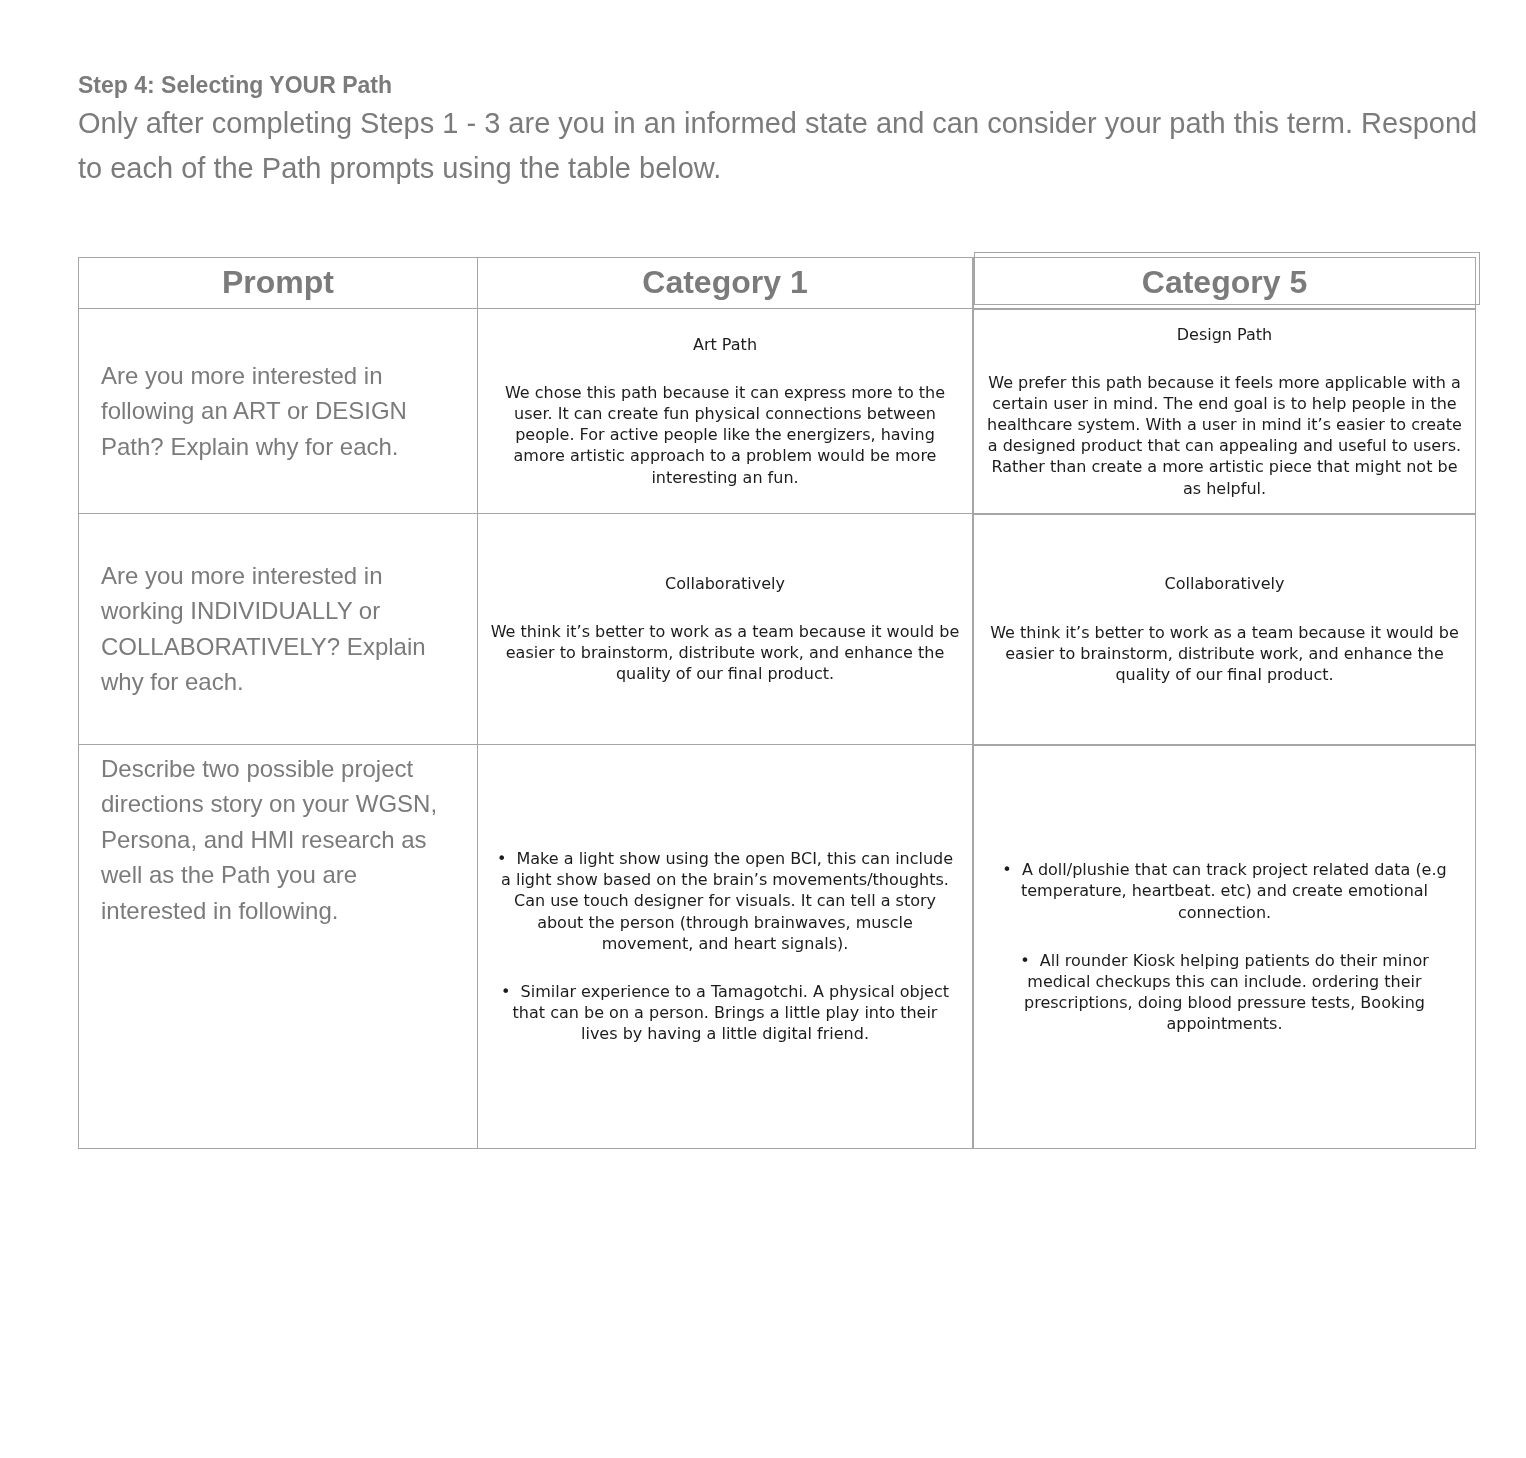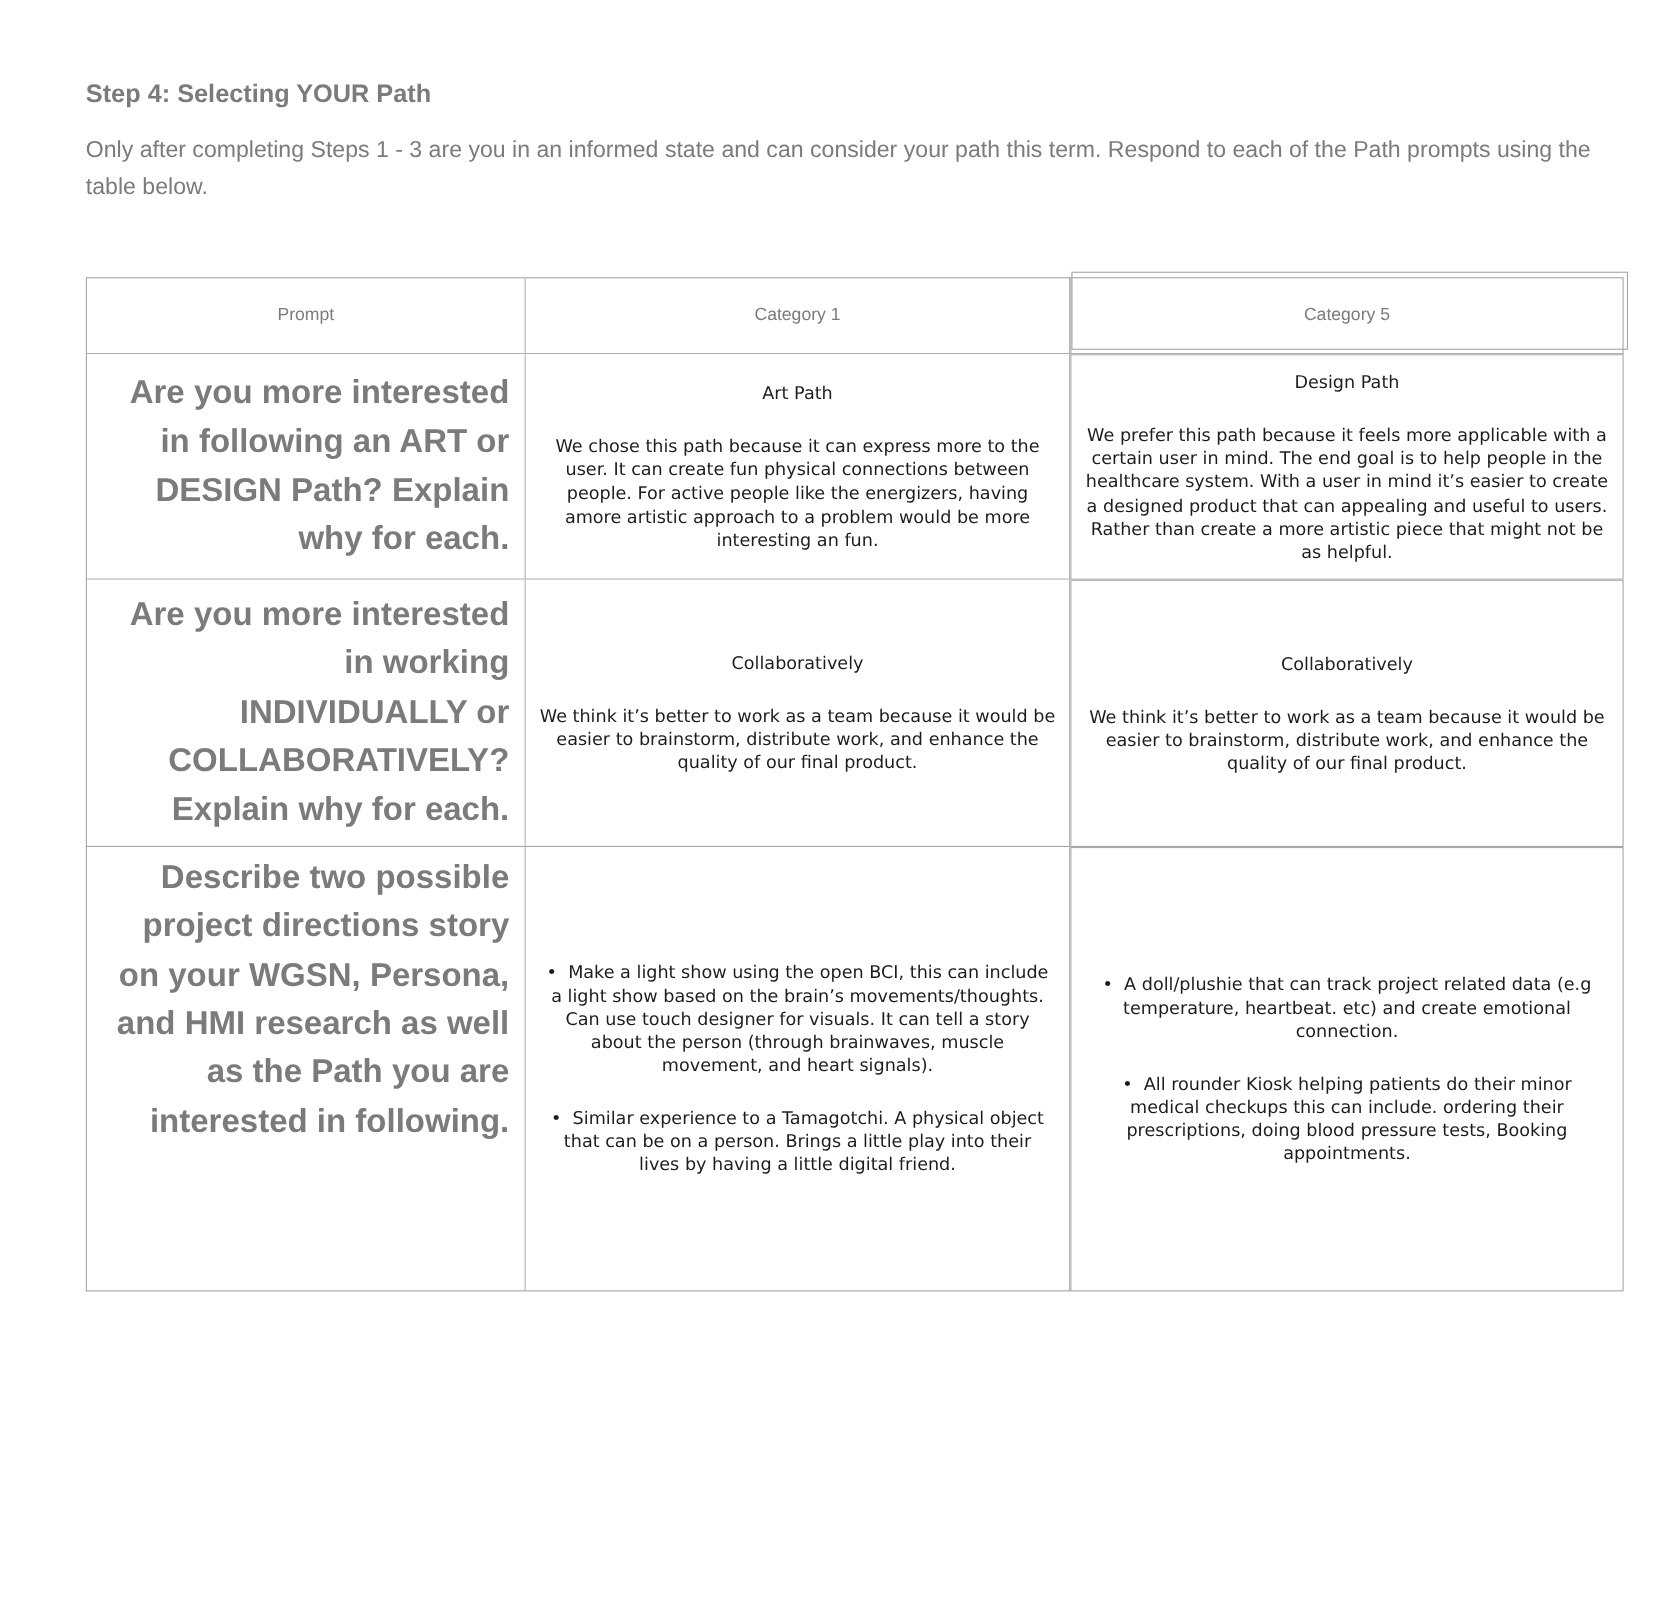--- a/index.html
+++ b/index.html
@@ -16,22 +16,22 @@
     color:var(--gray-text);
     overflow:hidden;
   }
   .doc{padding:70px 40px 0 78px;}
 
   .step-title{
     font-size:23px;font-weight:bold;color:var(--gray-text);
     line-height:1.35;
   }
   .step-desc{
-    font-size:21px;color:var(--gray-text);
-    line-height:1.55;max-width:1414px;margin-top:20px;
+    font-size:29px;color:var(--gray-text);
+    line-height:1.55;max-width:1414px;margin-top:0;
   }
 
   table.path-table{
     border-collapse:separate;border-spacing:0;
     margin-top:66px;
     width:1398px;table-layout:fixed;
   }
   .col-prompt{width:400px;}
   .col-cat1{width:495px;}
   .col-cat2{width:503px;}
@@ -48,27 +48,27 @@
   .cat2{border-left:1.5px solid var(--border);}
   td.cat2{border-top:1.5px solid var(--border);margin-top:2px;}
   th.cat2{position:relative;}
   th.cat2::after{
     content:"";position:absolute;pointer-events:none;
     top:-6px;left:0px;right:-5px;bottom:3px;
     border:1.5px solid var(--border);
   }
 
   th{
-    height:70px;font-size:16px;font-weight:normal;color:var(--gray-text);
+    height:52px;font-size:32px;font-weight:bold;color:var(--gray-text);
     text-align:center;vertical-align:middle;
   }
 
   td.prompt{
-    font-size:30px;font-weight:bold;color:var(--gray-text);
-    line-height:1.48;text-align:right;vertical-align:middle;
+    font-size:24px;font-weight:normal;color:var(--gray-text);
+    line-height:1.48;text-align:left;vertical-align:middle;
     padding:10px 14px 10px 22px;
   }
   td.prompt.vtop{vertical-align:top;padding-top:6px;}
 
   td.content{
     font-family:"DejaVu Sans",sans-serif;
     font-size:16px;color:var(--body-text);
     text-align:center;vertical-align:middle;
     line-height:1.32;padding:14px 12px;
   }

